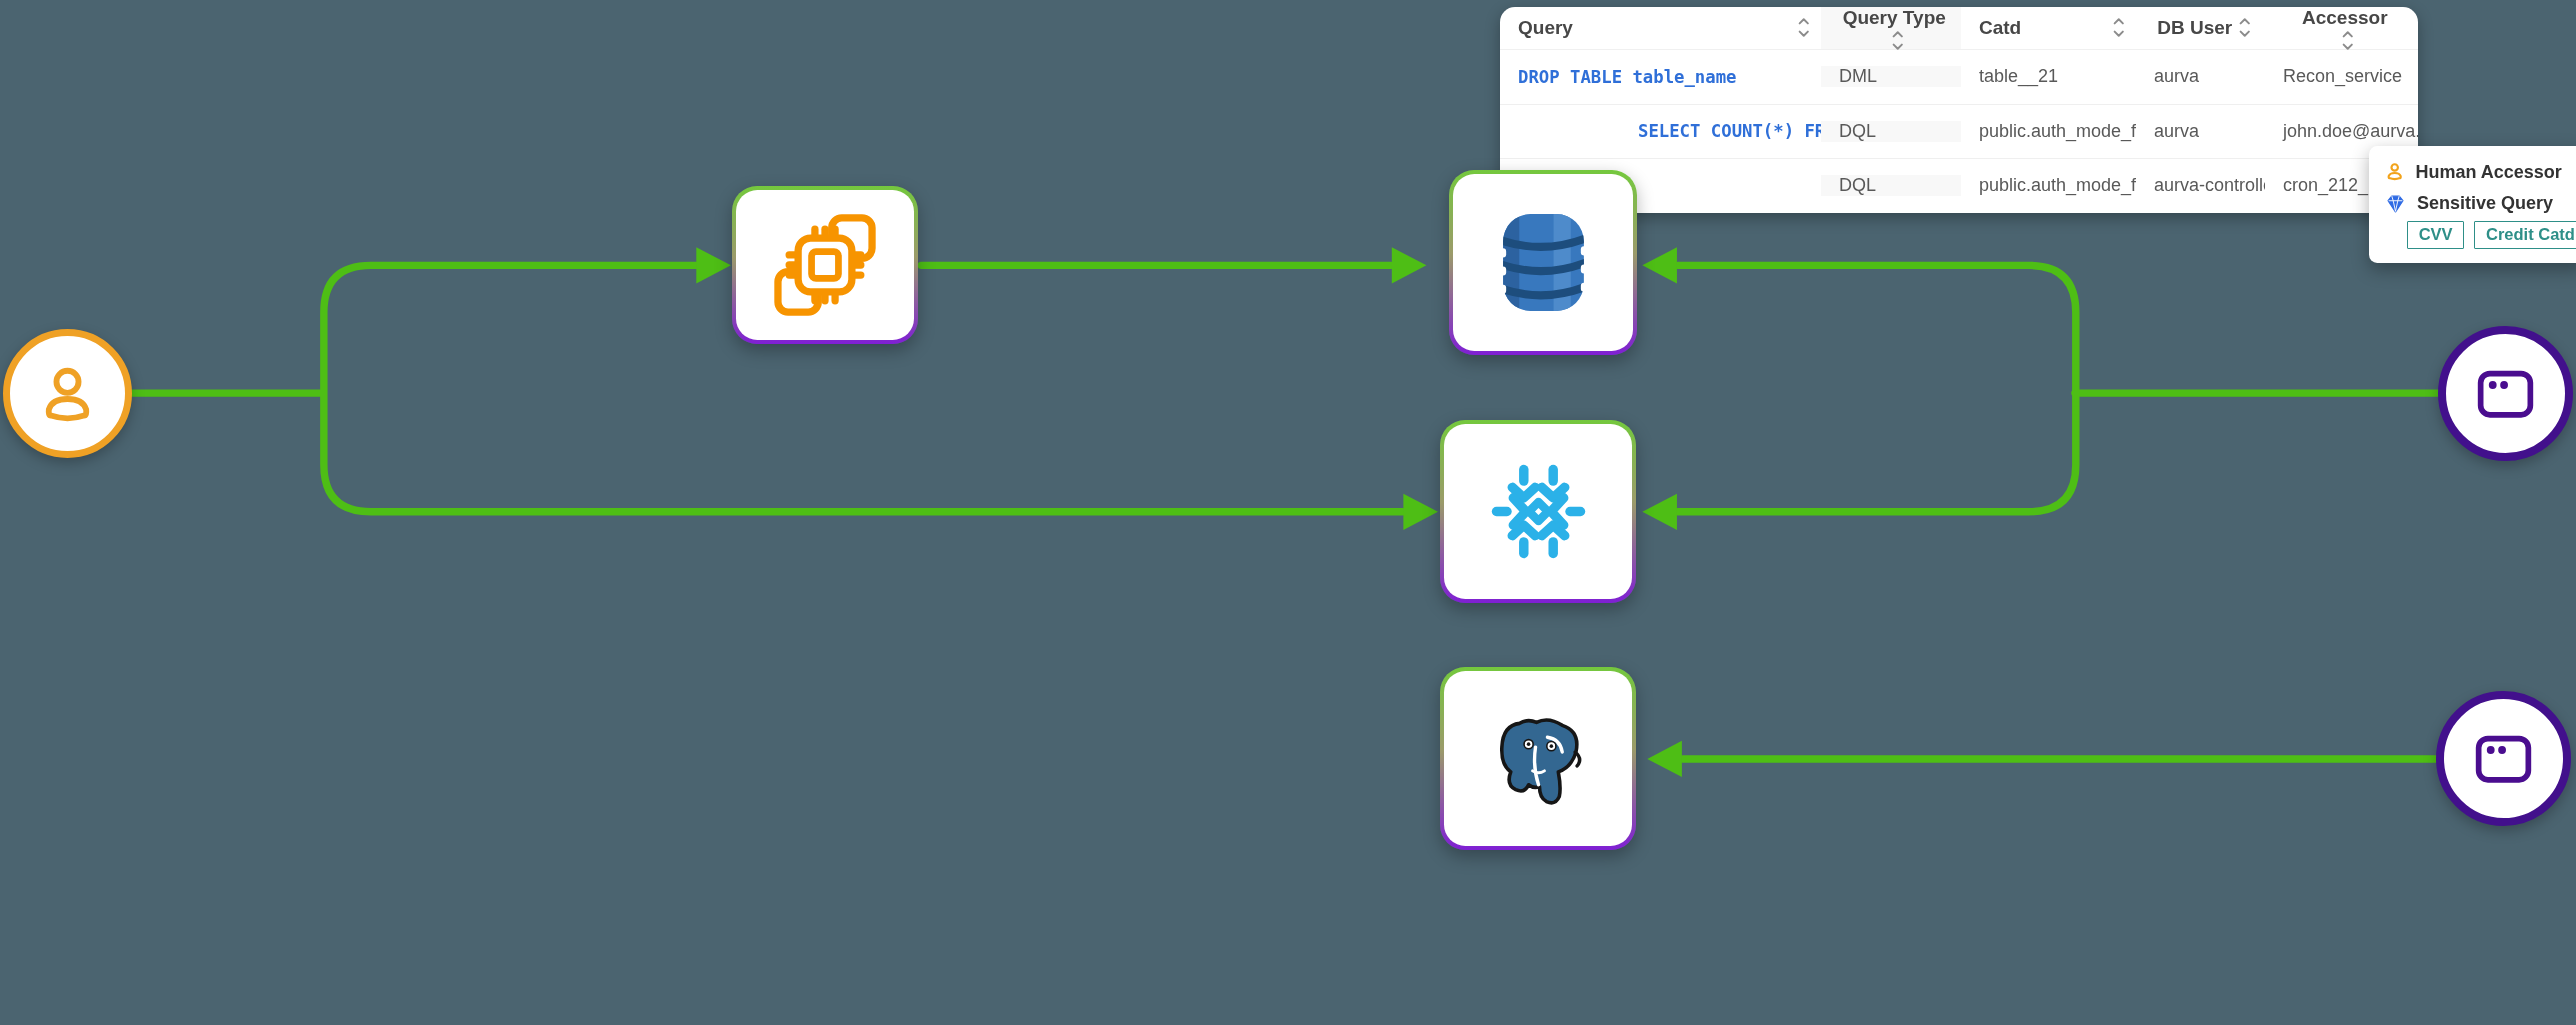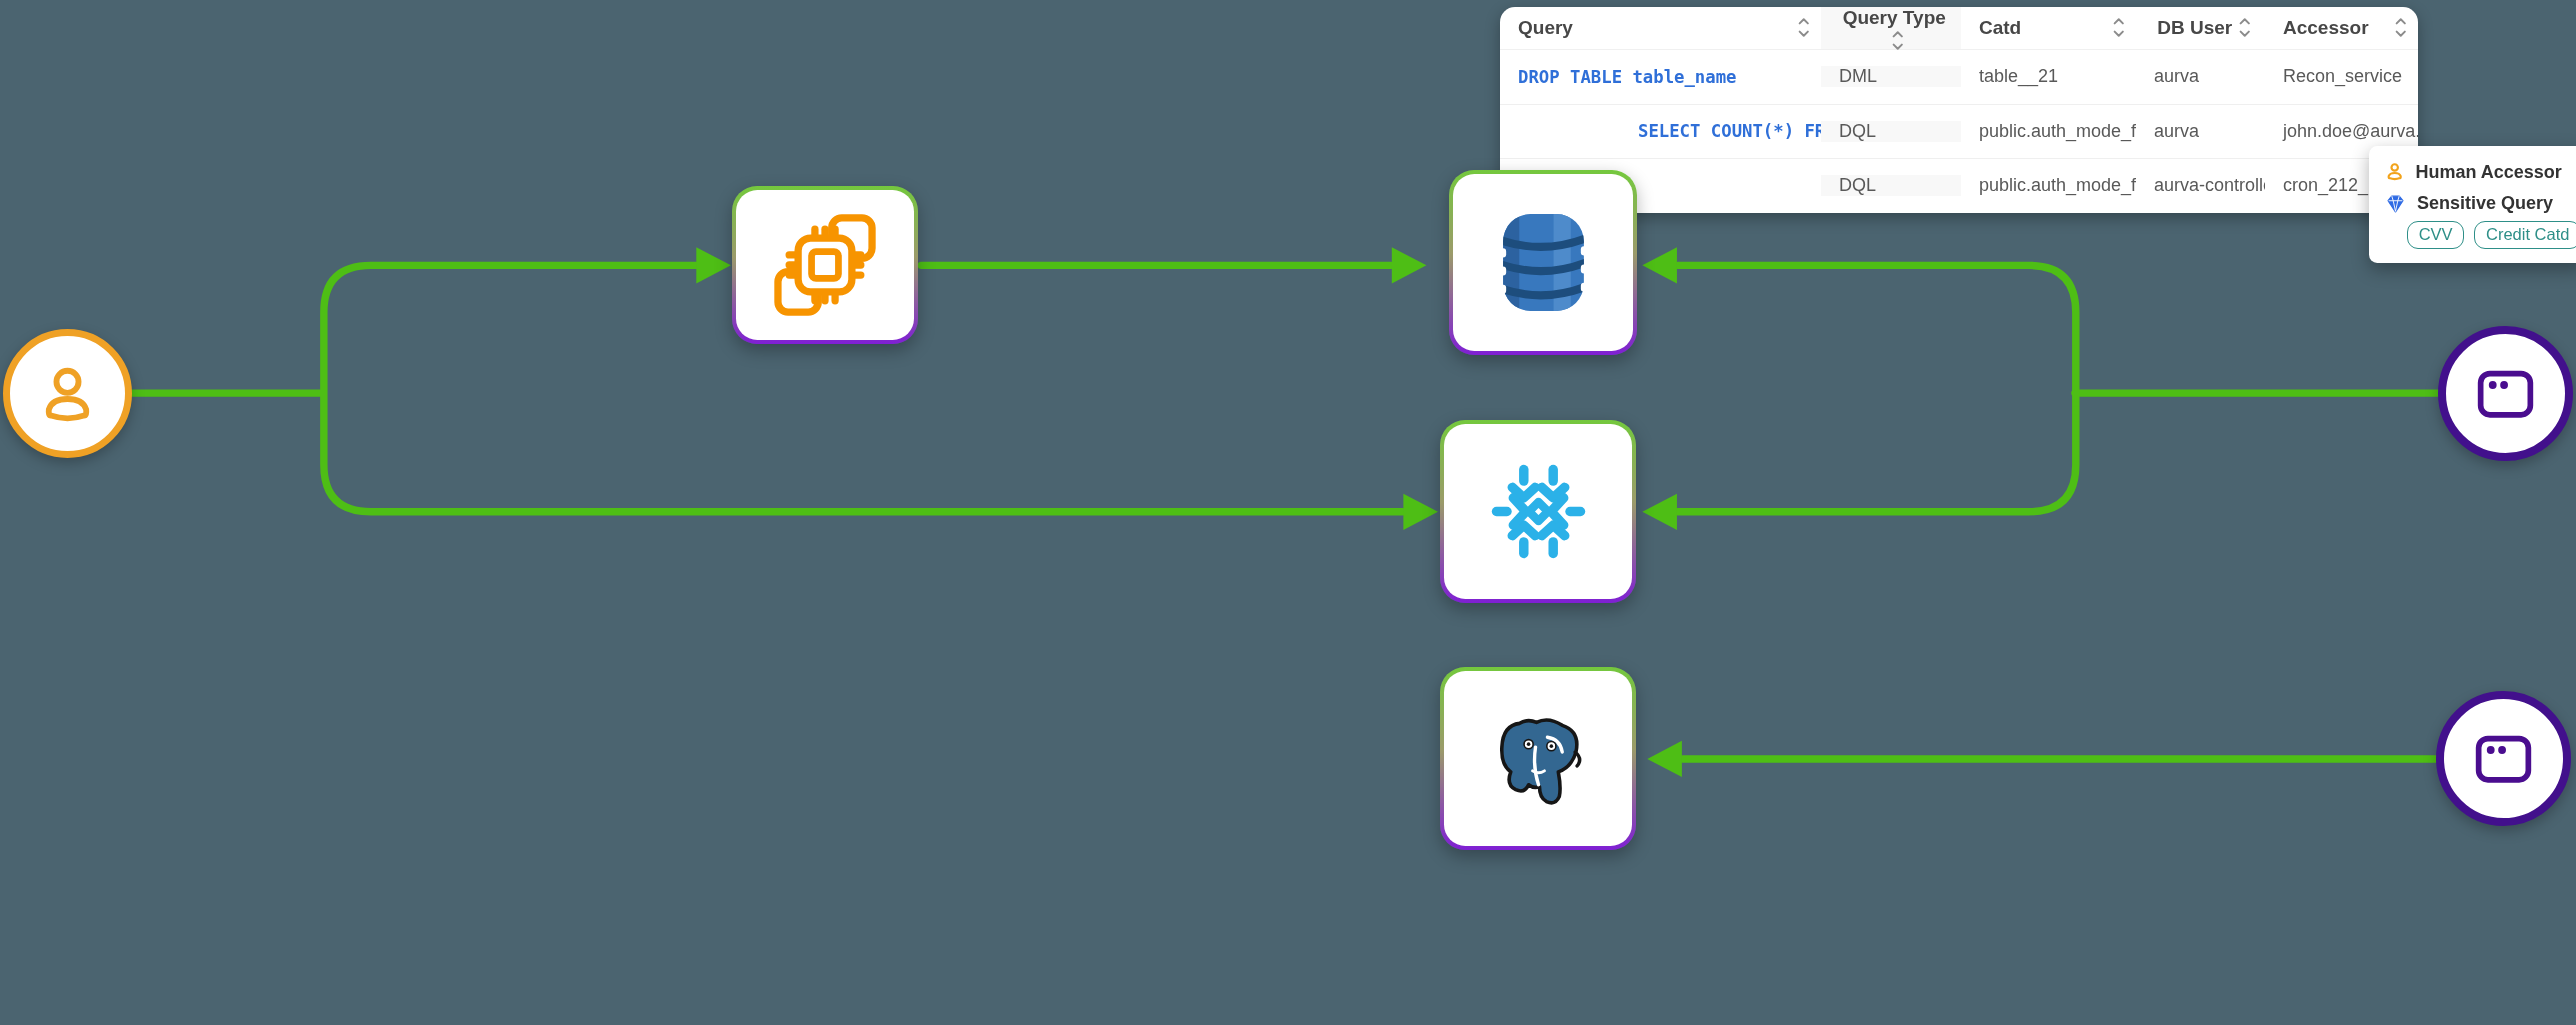--- a/index.html
+++ b/index.html
@@ -31,34 +31,34 @@
 
   
   #query-table { position:absolute; z-index:2; left:1500px; top:6.6px; width:918px; height:206px;
     background:#fff; border-radius:15px; box-shadow:0 5px 15px rgba(0,0,0,.3); overflow:hidden; }
   .thead { display:flex; height:43px; align-items:center; border-bottom:0.8px solid #f0f0f0; }
   .th { display:flex; align-items:center; justify-content:space-between;
     padding:0 11.5px 0 18px; height:100%; font-size:19px; font-weight:700; color:#474747; cursor:pointer; }
   .tr { display:flex; height:54px; align-items:center; }
   .tr + .tr { border-top:0.8px solid #efefef; }
   .td { padding:0 11.5px 0 18px; font-size:18px; color:#595959; white-space:nowrap; overflow:hidden; }
-  .c0 { width:321px; } .c1 { width:140px;flex-direction:column; } .c2 { width:175px; } .c3 { width:129px;justify-content:center; } .c4 { width:153px; }
+  .c0 { width:321px; } .c1 { width:140px;flex-direction:column; } .c2 { width:175px; } .c3 { width:129px;justify-content:center; } .c4 { width:153px;flex-direction:column; }
   .col-hl { background:#f8f8f8; }
   .td.cell-query { font-family:"DejaVu Sans Mono", monospace; font-weight:700; font-size:17.3px; color:#2F6FD8; }
   .tr:nth-child(3) .cell-query { padding-left:138px; }
   .sort-icon { flex:0 0 auto; margin-left:6.6px; }
 
   
   #tooltip { position:absolute; z-index:6; left:2369px; top:146px; width:216px; height:117px;
     background:#fff; border-radius:8.2px; box-shadow:0 6.6px 18px rgba(0,0,0,.30); padding:13px 0 0 15px; }
   .tip-row { display:flex; align-items:center; gap:10px; height:26px; margin-bottom:5px; }
   .tip-label { font-size:18px; font-weight:700; color:#333; white-space:nowrap; }
   .tip-badges { display:flex; gap:10px; margin:5px 0 0 23px; }
-  .badge { border:1.6px solid #2E8F88; color:#2E8F88; font-size:16.5px; font-weight:400;
-    border-radius:11px; padding:3.3px 10.7px; white-space:nowrap; }
+  .badge { border:1.6px solid #2E8F88; color:#2E8F88; font-size:16.5px; font-weight:700;
+    border-radius:1px; padding:3.3px 10.7px; white-space:nowrap; }
 
   svg { display:block; }
 </style>
 </head>
 <body>
 
 <div id="canvas">
 
   <svg id="connectors" width="2576" height="1026" viewBox="0 0 3126 1245">
     <g stroke="#4EBE15" stroke-width="9" fill="none" stroke-linecap="round">

